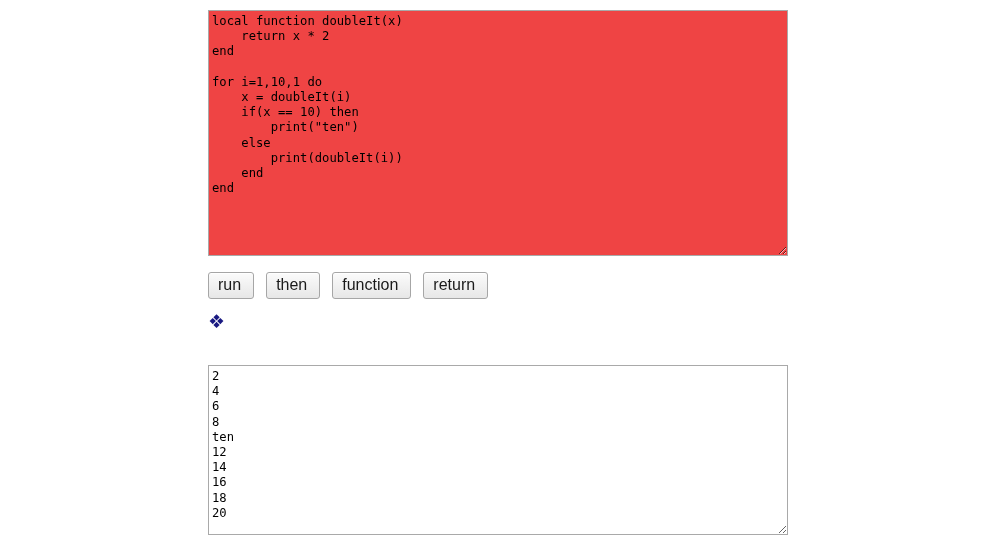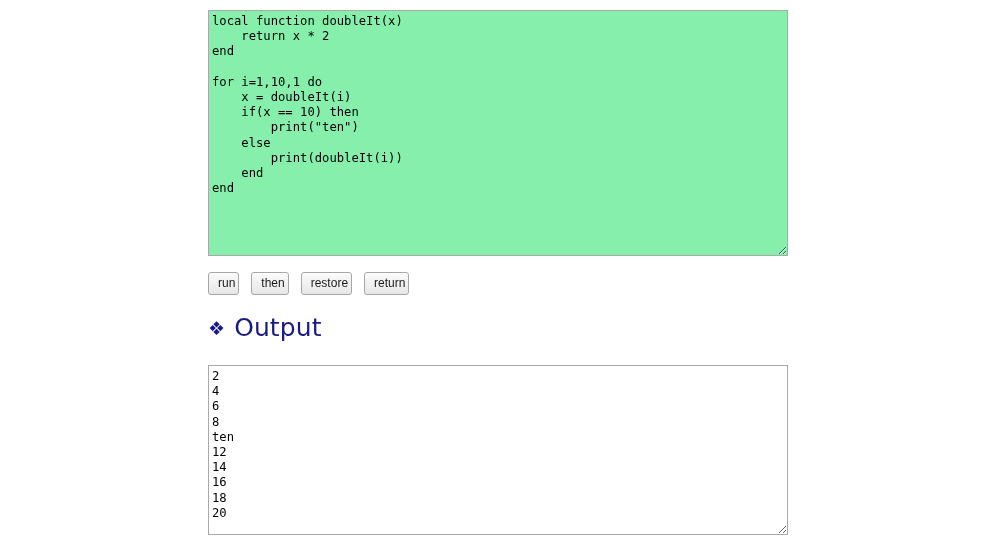--- a/index.html
+++ b/index.html
@@ -32,21 +32,21 @@
   }
 
   .code-editor {
     box-sizing: border-box;
     width: 100%;
     height: 100%;
     margin: 0;
     padding: 3px 8px 3px 3px;
     border: 1px solid #a9a9a9;
     border-radius: 0;
-    background: #86efac;
+    background: #ef4444;
     color: #000000;
     font-family: "DejaVu Sans Mono", "Liberation Mono", monospace;
     font-size: 12.2px;
     line-height: 15.2px;
     white-space: pre;
     overflow: auto;
     resize: both;
     outline: none;
     tab-size: 4;
   }
@@ -56,24 +56,24 @@
     position: absolute;
     left: 208px;
     top: 272px;
     display: flex;
     align-items: flex-start;
     gap: 12px;
   }
 
   .btn {
     font-family: "Liberation Sans", sans-serif;
-    font-size: 12px;
+    font-size: 16px;
     line-height: 1;
     color: #1a1a1a;
-    padding: 4px 3px 5px 9px;
+    padding: 4px 12px 5px 9px;
     border: 1px solid #a6a6a6;
     border-radius: 3px;
     background: linear-gradient(to bottom, #fbfbfb 0%, #f2f2f2 45%, #e7e7e7 100%);
     box-shadow: inset 0 1px 0 #ffffff;
     cursor: pointer;
     white-space: nowrap;
   }
 
   
   .output-heading {
@@ -141,27 +141,26 @@
         print("ten")
     else
         print(doubleIt(i))
     end
 end</textarea>
   </div>
 
   <div class="button-row">
     <button class="btn">run</button>
     <button class="btn">then</button>
-    <button class="btn">restore</button>
+    <button class="btn">function</button>
     <button class="btn">return</button>
   </div>
 
   <div class="output-heading">
     <span class="bullet">❖</span>
-    <span>Output</span>
   </div>
 
   <div class="output-wrap">
     <textarea class="output-area" id="output-area" spellcheck="false" readonly="" placeholder="" style="">2
 4
 6
 8
 ten
 12
 14

